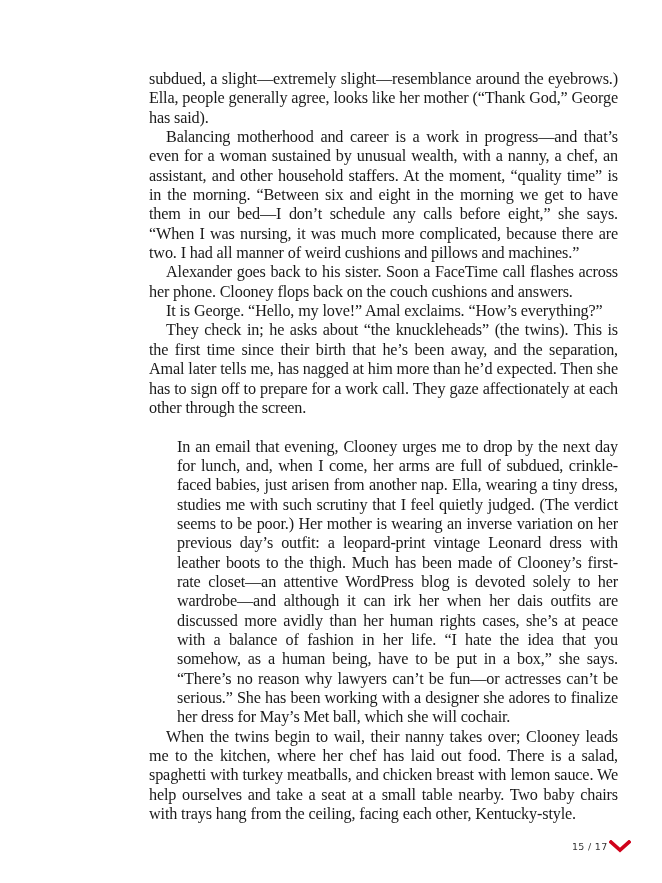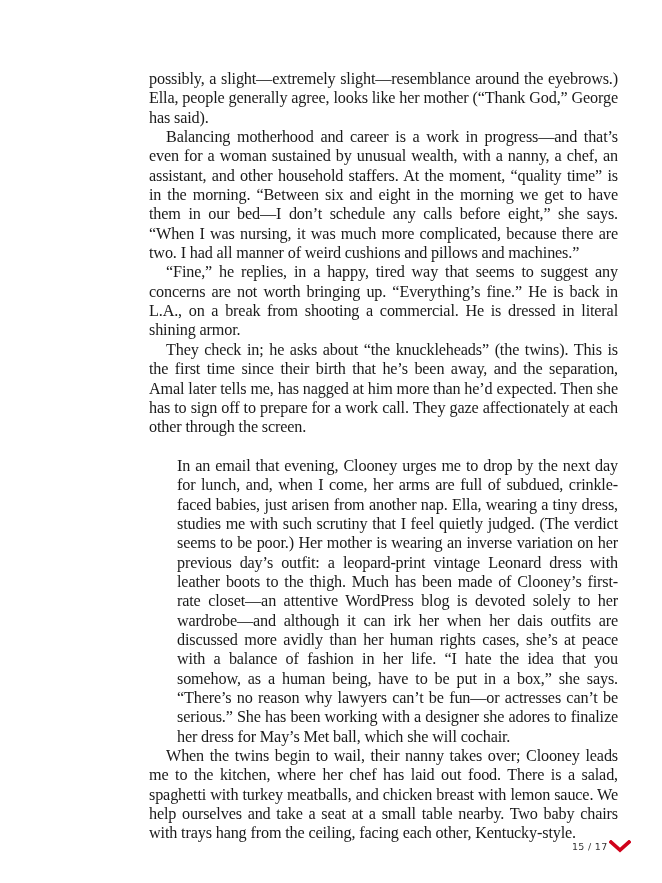--- a/index.html
+++ b/index.html
@@ -60,23 +60,24 @@
       cursor: pointer;
     }
     .next-button svg {
       display: block;
     }
   </style>
 </head>
 <body>
 
 <div class="page">
-  <p class="continued">possibly, a slight—extremely slight—resemblance around the eyebrows.) Ella, people generally agree, looks like her mother (“Thank God,” George has said).</p>
+  <p class="continued">subdued, a slight—extremely slight—resemblance around the eyebrows.) Ella, people generally agree, looks like her mother (“Thank God,” George has said).</p>
   <p>Balancing motherhood and career is a work in progress—and that’s even for a woman sustained by unusual wealth, with a nanny, a chef, an assistant, and other household staffers. At the moment, “quality time” is in the morn­ing. “Between six and eight in the morning we get to have them in our bed—I don’t schedule any calls before eight,” she says. “When I was nursing, it was much more complicated, because there are two. I had all manner of weird cushions and pillows and machines.”</p>
-  <p>“Fine,” he replies, in a happy, tired way that seems to suggest any concerns are not worth bringing up. “Everything’s fine.” He is back in L.A., on a break from shooting a commercial. He is dressed in literal shining armor.</p>
+  <p>Alexander goes back to his sister. Soon a FaceTime call flashes across her phone. Clooney flops back on the couch cushions and answers.</p>
+  <p>It is George. “Hello, my love!” Amal exclaims. “How’s everything?”</p>
   <p>They check in; he asks about “the knuckleheads” (the twins). This is the first time since their birth that he’s been away, and the separation, Amal later tells me, has nagged at him more than he’d expected. Then she has to sign off to pre­pare for a work call. They gaze affectionately at each other through the screen.</p>
   <p class="section-start">In an email that evening, Clooney urges me to drop by the next day for lunch, and, when I come, her arms are full of subdued, crinkle-faced babies, just arisen from another nap. Ella, wearing a tiny dress, studies me with such scrutiny that I feel quietly judged. (The verdict seems to be poor.) Her mother is wearing an inverse variation on her previous day’s outfit: a leopard-print vintage Leonard dress with leather boots to the thigh. Much has been made of Clooney’s first-rate closet—an attentive WordPress blog is devoted solely to her wardrobe—and although it can irk her when her dais outfits are discussed more avidly than her human rights cases, she’s at peace with a balance of fashion in her life. “I hate the idea that you somehow, as a human being, have to be put in a box,” she says. “There’s no reason why lawyers can’t be fun—or actresses can’t be serious.” She has been working with a designer she adores to finalize her dress for May’s Met ball, which she will cochair.</p>
   <p>When the twins begin to wail, their nanny takes over; Clooney leads me to the kitchen, where her chef has laid out food. There is a salad, spaghetti with turkey meatballs, and chicken breast with lemon sauce. We help ourselves and take a seat at a small table nearby. Two baby chairs with trays hang from the ceiling, facing each other, Kentucky-style.</p>
 </div>
 
 <div class="footer">
   <span class="page-counter">15 / 17</span>
   <div class="next-button">
     <span>
       <svg width="22" height="13" viewBox="0 0 22 13">

